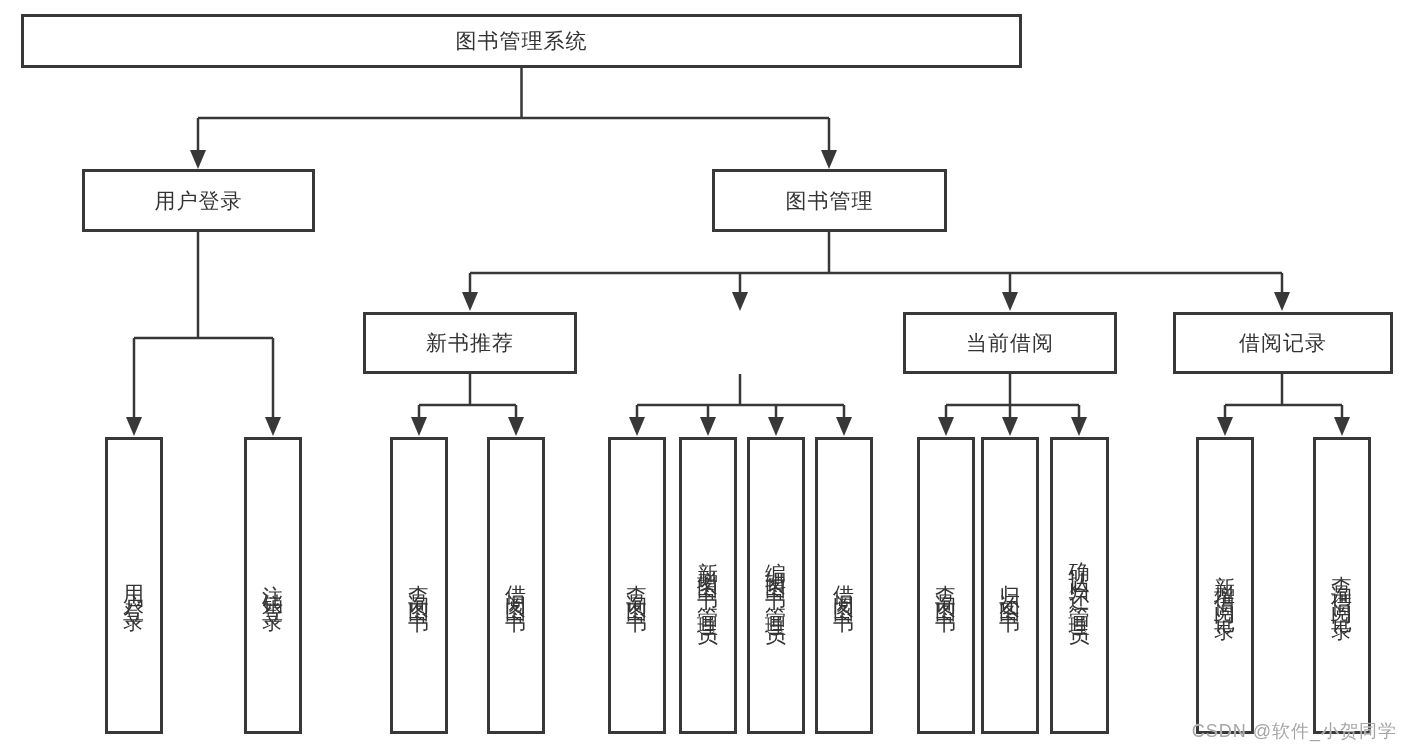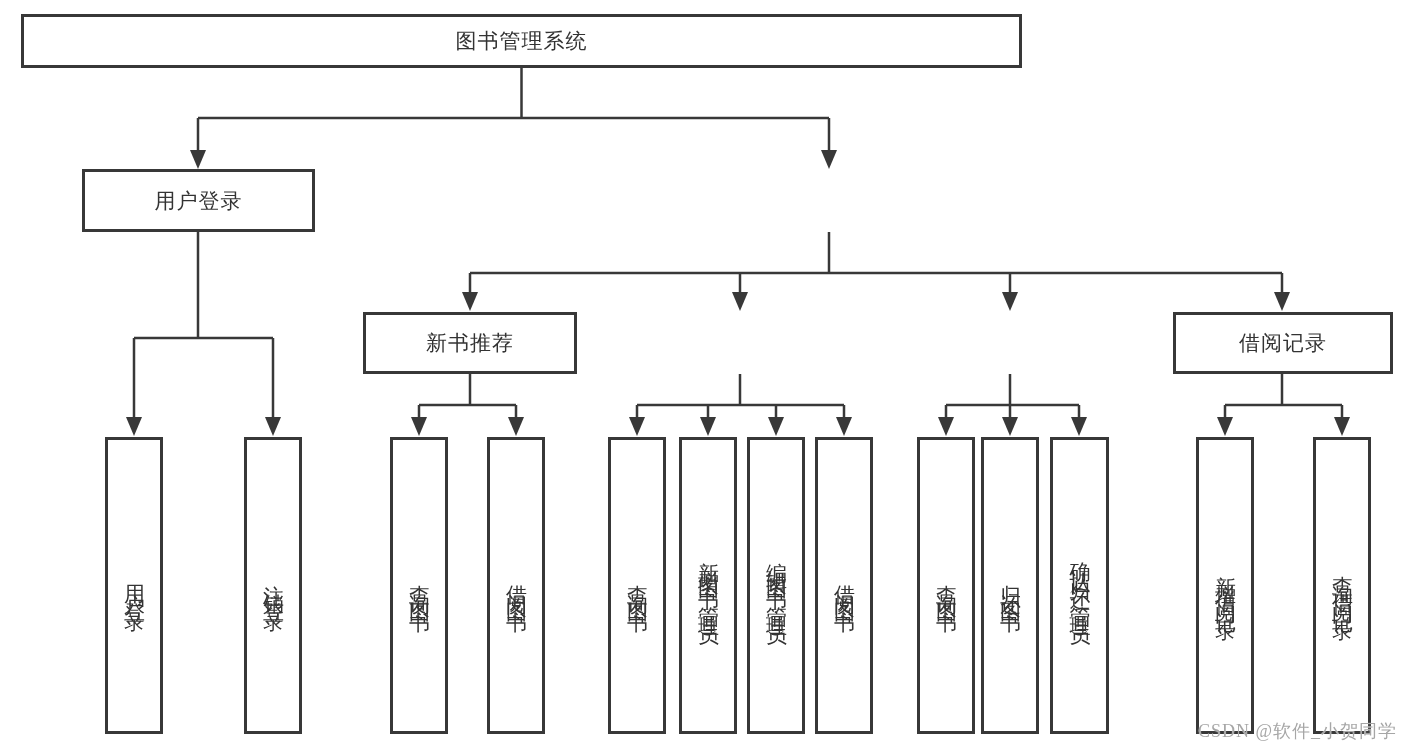--- a/index.html
+++ b/index.html
@@ -1,21 +1,21 @@
 <!DOCTYPE html>
 <html><head>
 <meta charset="utf-8">
 <style>
   html, body { margin: 0; padding: 0; background: #ffffff; }
   #canvas {
     position: relative;
     width: 1405px;
     height: 747px;
     background: #ffffff;
-    font-family: Liberation Serif, serif;
+    font-family: Liberation Sans, sans-serif;
     overflow: hidden;
   }
   #wires {
     position: absolute;
     left: 0; top: 0;
     width: 1405px; height: 747px;
   }
   .box {
     position: absolute;
     box-sizing: border-box;
@@ -141,24 +141,30 @@
     <use href="#ah" x="1342" y="436"></use>
   </svg>
 
   <div class="box n-root">
     <span class="hlabel">图书管理系统</span>
   </div>
 
   <div class="box n-l2a">
     <span class="hlabel">用户登录</span>
   </div>
+  <div class="box n-l2b">
+    <span class="hlabel">图书管理</span>
+  </div>
 
   <div class="box n-g0">
     <span class="hlabel">新书推荐</span>
   </div>
+  <div class="box n-g2">
+    <span class="hlabel">当前借阅</span>
+  </div>
   <div class="box n-g3">
     <span class="hlabel">借阅记录</span>
   </div>
 
   <div class="box leaf lf-b0c0">
     <span>用户登录</span>
   </div>
   <div class="box leaf lf-b0c1">
     <span>注销登录</span>
   </div>

